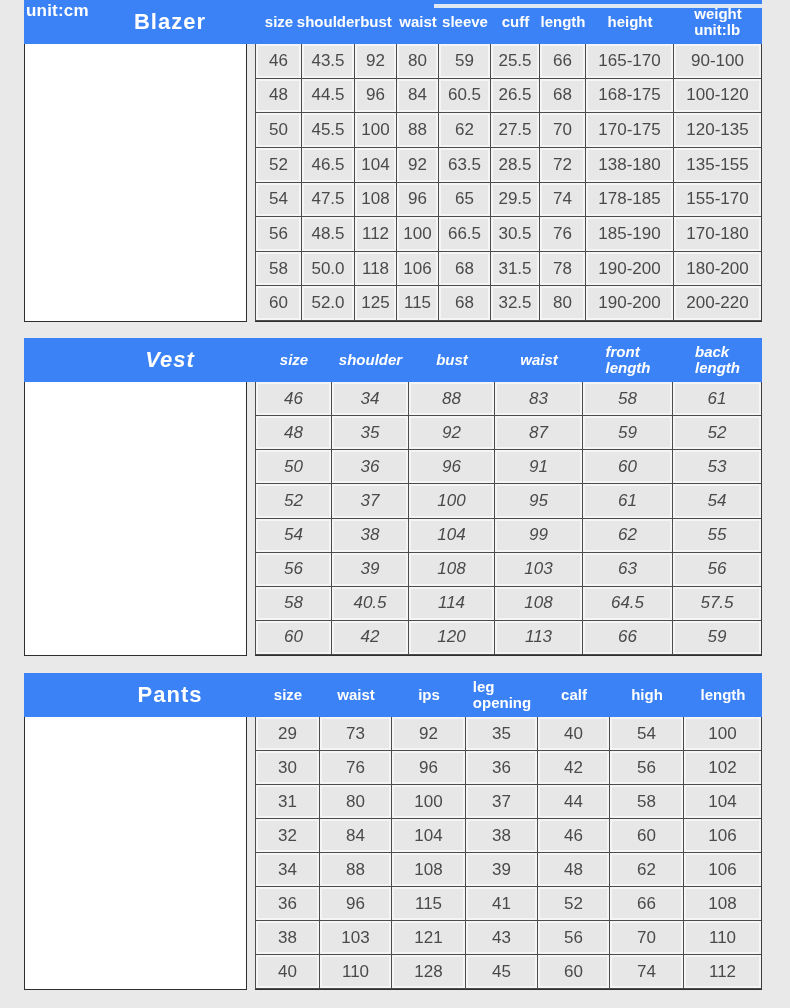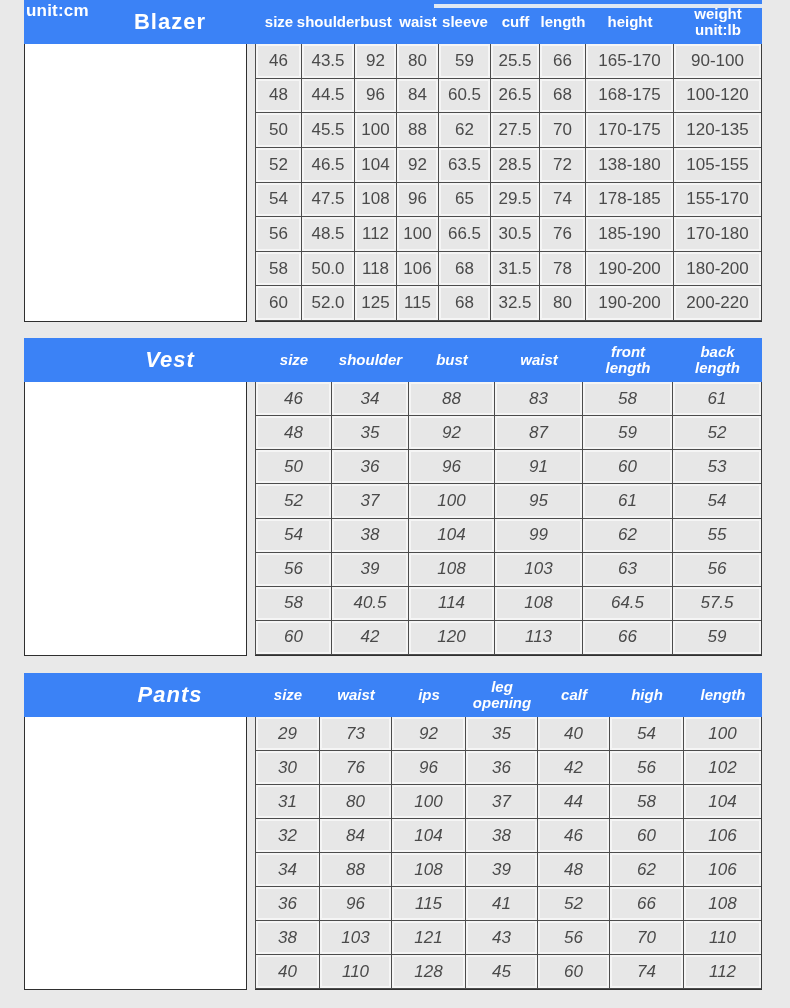--- a/index.html
+++ b/index.html
@@ -6,21 +6,21 @@
   body {
     width:790px; height:1008px;
     background:#e9e9e9;
     font-family:"Liberation Sans", sans-serif;
     overflow:hidden;
   }
   .page { position:relative; width:790px; height:1008px; }
 
   .panel { margin-left:24px; width:738px; }
   .panel-vest  { margin-top:16px;font-style:italic; }
-  .panel-pants { margin-top:17px;font-style:italic; }
+  .panel-pants { margin-top:17px; }
 
   
   .band {
     position:relative;
     height:44px;
     background:#3b82f6;
     display:flex;
     align-items:stretch;
     color:#fff;
   }
@@ -29,21 +29,21 @@
     font-size:17px; font-weight:700; color:#fff; letter-spacing:.2px;
   }
   .band-title {
     width:232px; box-sizing:border-box; padding-left:60px;
     display:flex; align-items:center; justify-content:center;
     font-size:22px; font-weight:600; letter-spacing:1px;
   }
   .band-cols { display:grid; height:100%; }
   .col-h {
     display:flex; align-items:center; justify-content:center;
-    text-align:center; white-space:pre-line;
+    white-space:pre-line;
     font-size:15px; font-weight:600; line-height:1.08;
     overflow:visible;
   }
   .artifact {
     position:absolute; top:4px; left:410px; right:0; height:4px;
     background:#f3f3f3; opacity:.9; pointer-events:none;
   }
 
   
   .body { display:flex; }
@@ -129,21 +129,21 @@
           <div class="cell">170-175</div>
           <div class="cell">120-135</div>
           <div class="cell">52</div>
           <div class="cell">46.5</div>
           <div class="cell">104</div>
           <div class="cell">92</div>
           <div class="cell">63.5</div>
           <div class="cell">28.5</div>
           <div class="cell">72</div>
           <div class="cell">138-180</div>
-          <div class="cell">105-155</div>
+          <div class="cell">135-155</div>
           <div class="cell">54</div>
           <div class="cell">47.5</div>
           <div class="cell">108</div>
           <div class="cell">96</div>
           <div class="cell">65</div>
           <div class="cell">29.5</div>
           <div class="cell">74</div>
           <div class="cell">178-185</div>
           <div class="cell">155-170</div>
           <div class="cell">56</div>

